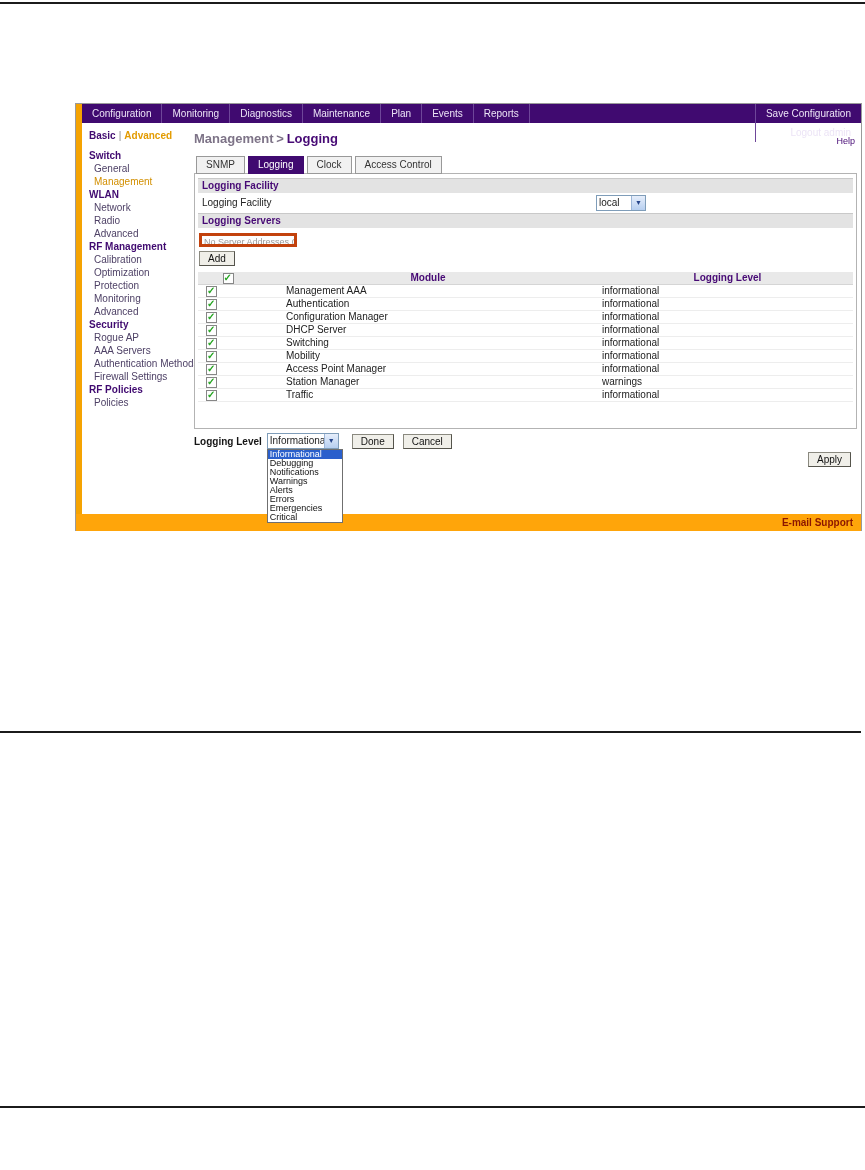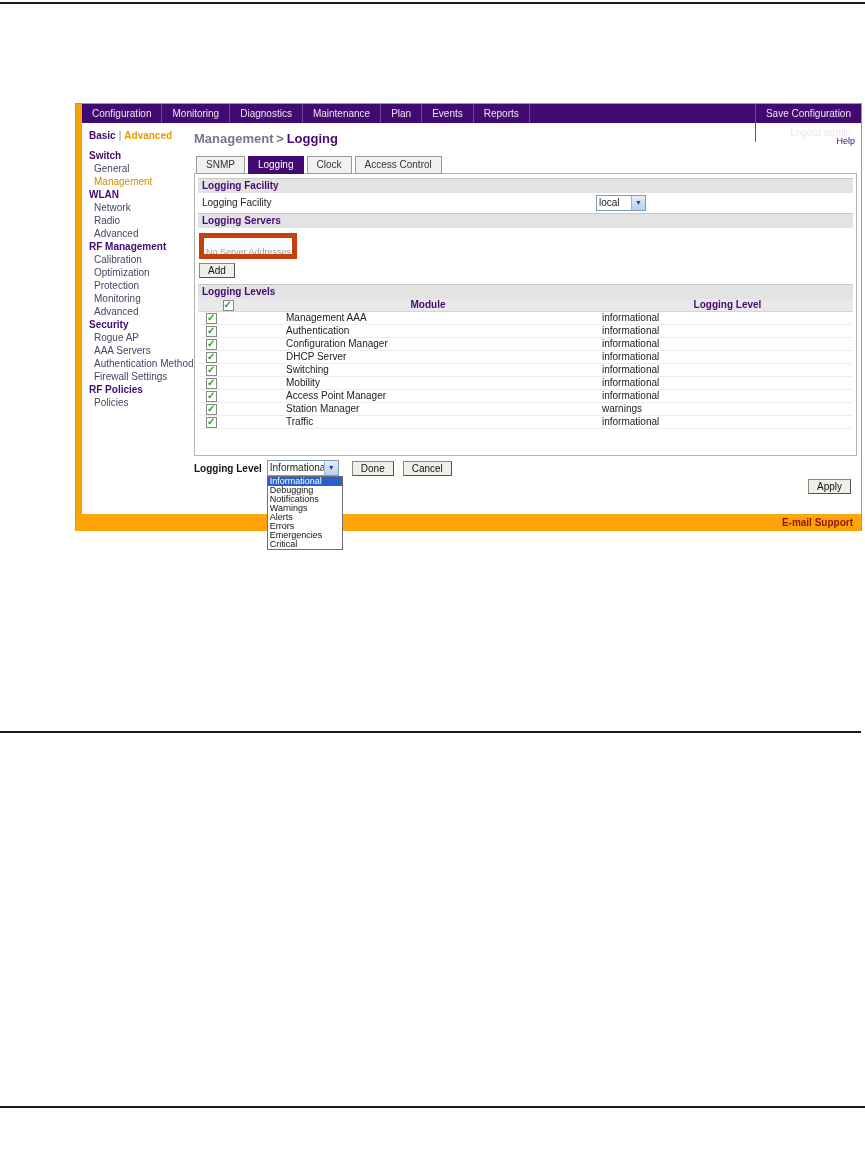--- a/index.html
+++ b/index.html
@@ -52,22 +52,22 @@
                  font-weight:bold; padding:1px 4px 2px; height:15px; }
   .facility-row { position:relative; height:20px; line-height:20px; padding-left:4px; }
 
   .xp-select { display:inline-flex; border:1px solid #7f9db9; background:#fff; height:16px; cursor:pointer; }
   .xp-select .val { padding:0 2px; line-height:14px; overflow:hidden; white-space:nowrap; font-size:10px; }
   .xp-select .arrow { width:14px; background:linear-gradient(#e6eefb,#b7cff0); border-left:1px solid #9db6d8;
                       color:#27468c; font-size:7px; line-height:14px; text-align:center; }
   .facility-select { position:absolute; left:398px; top:2px; }
   .facility-select .val { width:34px; }
 
-  .servers-box { margin:5px 0 4px 1px; width:98px; height:14px; border:5px solid #c2410c; background:#fdfdfd;
-                 color:#9a9a9a; font-size:9px; line-height:12px; padding:8px 2px; overflow:hidden; white-space:nowrap; }
+  .servers-box { margin:5px 0 4px 1px; width:98px; height:14px; border:3px solid #c2410c; background:#fdfdfd;
+                 color:#9a9a9a; font-size:9px; line-height:12px; padding:0 2px; overflow:hidden; white-space:nowrap; }
 
   .btn { display:inline-block; background:#f0efe9; border:1px solid #8a897f; border-right-color:#55544c;
          border-bottom-color:#55544c; padding:0 8px; height:15px; line-height:13px; font-size:10px;
          color:#111; cursor:pointer; white-space:nowrap; }
   .add-btn { margin:0 8px 6px 1px; }
 
   table.levels { width:100%; border-collapse:collapse; }
   table.levels td { height:12px; line-height:12px; border-bottom:1px solid #ededed; font-size:10px; }
   table.levels tr.hdr td { background:#e9e9e9; color:#470a75; font-weight:bold; text-align:center; border-bottom:1px solid #d5d5d5; }
   td.c1 { width:60px; padding-left:8px; }
@@ -175,21 +175,20 @@
         <span class="xp-select facility-select">
           <span class="val">local</span>
           <span class="arrow">▼</span>
         </span>
       </div>
 
       <div class="section-bar">Logging Servers</div>
       <div class="servers-box">No Server Addresses C</div>
       <button class="btn add-btn">Add</button>
 
-      <div class="section-bar">Logging Levels</div>
       <table class="levels">
         <tbody id="levels-body">
           <tr class="hdr">
             <td class="c1">
               <span class="checkbox"><span class="chk">✓</span></span>
             </td>
             <td class="c2">Module</td>
             <td class="c3" style="text-align:center;">Logging Level</td>
           </tr>
         <tr>

